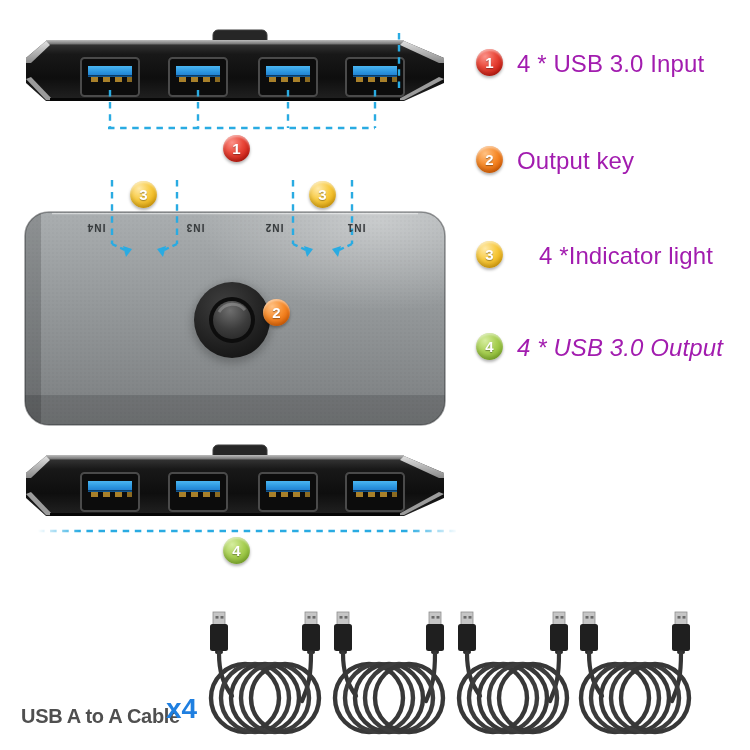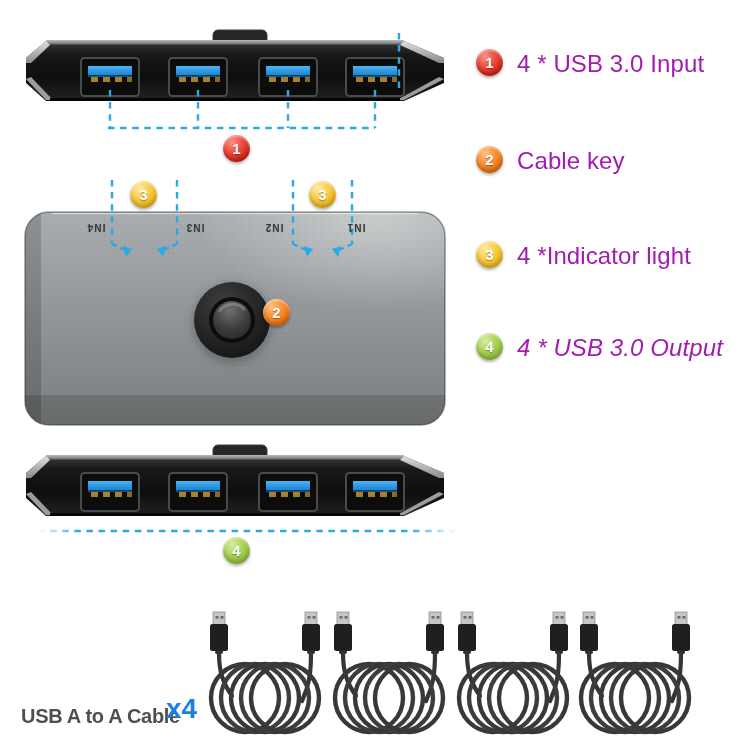--- a/index.html
+++ b/index.html
@@ -220,26 +220,26 @@
     </div>
 
   <div class="badge badge-red" style="left:476px;top:49px;">
       <span>1</span>
     </div>
   <div class="legend-label" style="top:50px;">4 * USB 3.0 Input</div>
 
   <div class="badge badge-orange" style="left:476px;top:146px;">
       <span>2</span>
     </div>
-  <div class="legend-label" style="top:147px;">Cable key</div>
+  <div class="legend-label" style="top:147px;">Output key</div>
 
   <div class="badge badge-yellow" style="left:476px;top:241px;">
       <span>3</span>
     </div>
-  <div class="legend-label" style="top:242px;">4 *Indicator light</div>
+  <div class="legend-label" style="top:242px;margin-left:22px;">4 *Indicator light</div>
 
   <div class="badge badge-green" style="left:476px;top:333px;">
       <span>4</span>
     </div>
   <div class="legend-label" style="top:334px;font-style:italic;">4 * USB 3.0 Output</div>
 
   <div class="in-label" style="left:96px;top:227px;">IN4</div>
   <div class="in-label" style="left:195px;top:227px;">IN3</div>
   <div class="in-label" style="left:274px;top:227px;">IN2</div>
   <div class="in-label" style="left:356px;top:227px;">IN1</div>

